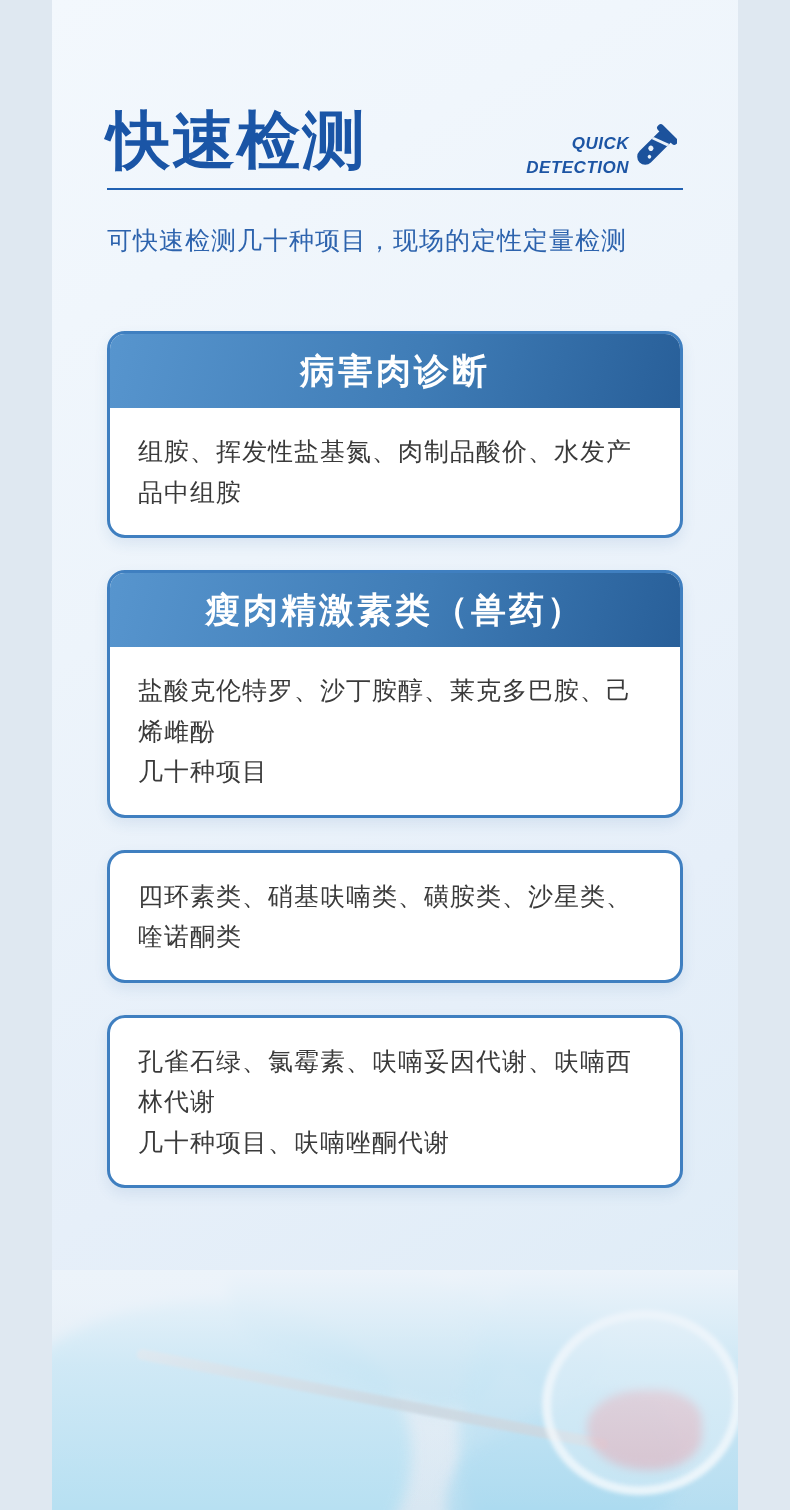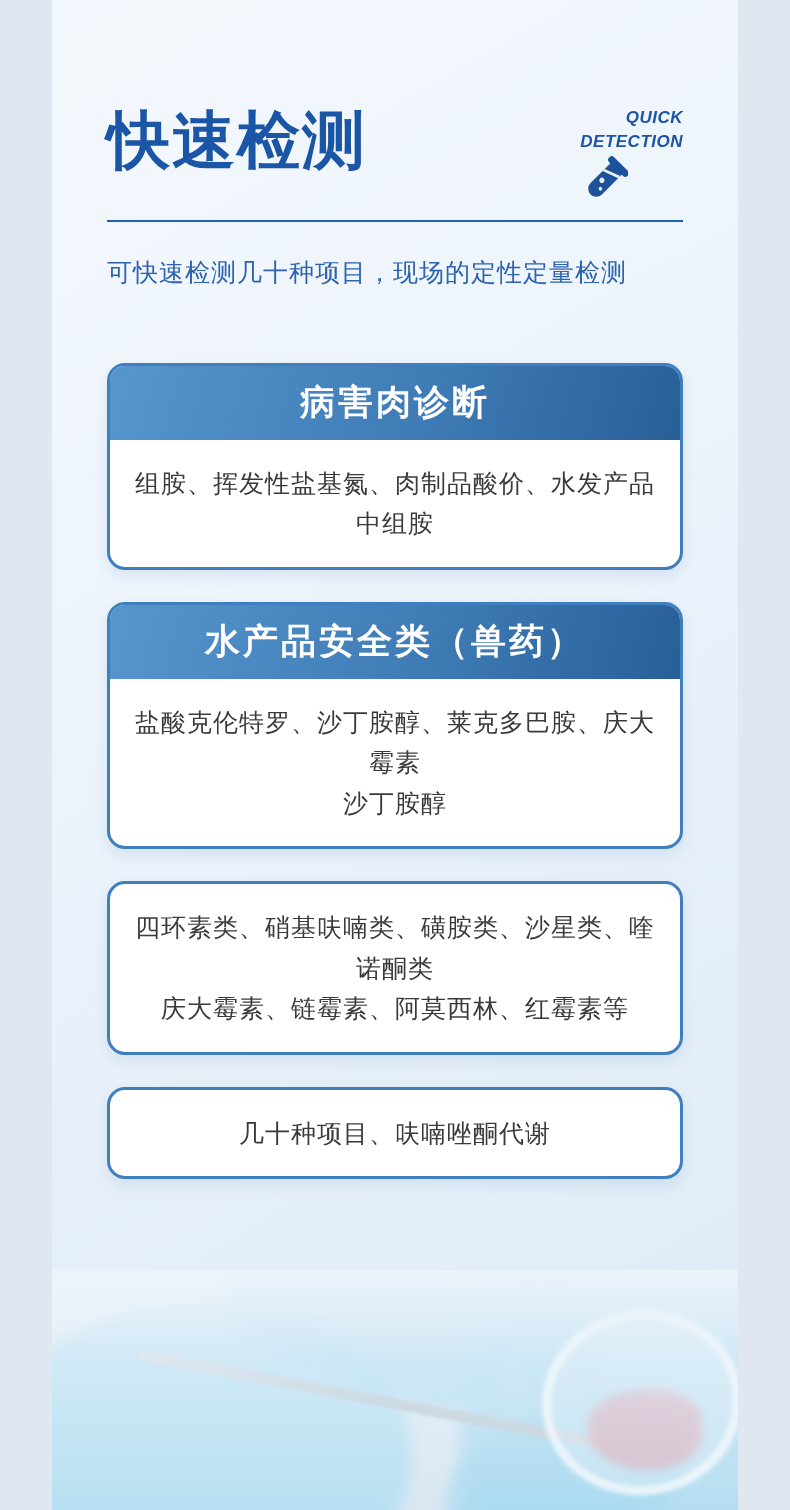--- a/index.html
+++ b/index.html
@@ -35,21 +35,21 @@
 
   
   .content { position:relative; z-index:2; padding:0 55px; }
 
   .topbar { display:flex; justify-content:space-between; margin-top:100px; }
   .page-title {
     font-family:"DejaVu Serif","Liberation Serif",serif;
     font-weight:bold; font-size:63px; line-height:1.27;
     color:#1a55a6; letter-spacing:2px;
   }
-  .right-col { display:flex; flex-direction:column; justify-content:space-between; align-items:flex-start; padding-top:6px; }
+  .right-col { display:flex; flex-direction:row; justify-content:space-between; align-items:flex-end; padding-top:6px; }
   .tagline {
     text-align:right; font-style:italic; font-weight:bold;
     font-size:17px; line-height:1.4; color:#1d55a4; letter-spacing:.5px;
   }
   .tube-icon { margin:0 6px 4px 0; }
 
   .divider { margin-top:8px; border-top:2px solid #2161b2; }
 
   .subtitle { margin-top:34px; font-size:25px; color:#2d63ad; letter-spacing:1px; }
 
@@ -59,21 +59,21 @@
     background:#ffffff; overflow:hidden; margin-bottom:32px;
     box-shadow:0 6px 14px rgba(42,96,153,.10);
   }
   .card-header {
     height:74px; display:flex; align-items:center; justify-content:center;
     background:linear-gradient(105deg,#5795ce 0%, #3f7cb6 55%, #285f99 100%);
     color:#ffffff; font-family:Liberation Serif, serif;
     font-weight:bold; font-size:35px; letter-spacing:3px;
   }
   .card-body {
-    padding:23px 22px; text-align:center;
+    padding:23px 28px; 
     font-size:25px; line-height:1.62; color:#3a3a3a; letter-spacing:1px;
   }
 </style>
 </head>
 <body>
 
 <div class="page">
 
   <div class="photo-strip">
     <div class="photo-base"></div>
@@ -123,35 +123,35 @@
 
       <div class="card">
         <div class="card-header">病害肉诊断</div>
         <div class="card-body">
           <div>组胺、挥发性盐基氮、肉制品酸价、水发产品中组胺</div>
           <div></div>
         </div>
       </div>
 
       <div class="card">
-        <div class="card-header">水产品安全类（兽药）</div>
+        <div class="card-header">瘦肉精激素类（兽药）</div>
         <div class="card-body">
-          <div>盐酸克伦特罗、沙丁胺醇、莱克多巴胺、庆大霉素</div>
-          <div>沙丁胺醇</div>
+          <div>盐酸克伦特罗、沙丁胺醇、莱克多巴胺、己烯雌酚</div>
+          <div>几十种项目</div>
         </div>
       </div>
 
       <div class="card">
         <div class="card-body">
           <div>四环素类、硝基呋喃类、磺胺类、沙星类、喹诺酮类</div>
-          <div>庆大霉素、链霉素、阿莫西林、红霉素等</div>
         </div>
       </div>
 
       <div class="card">
         <div class="card-body">
+          <div>孔雀石绿、氯霉素、呋喃妥因代谢、呋喃西林代谢</div>
           <div>几十种项目、呋喃唑酮代谢</div>
         </div>
       </div>
 
     </div>
   </div>
 </div>
 
 </body></html>

